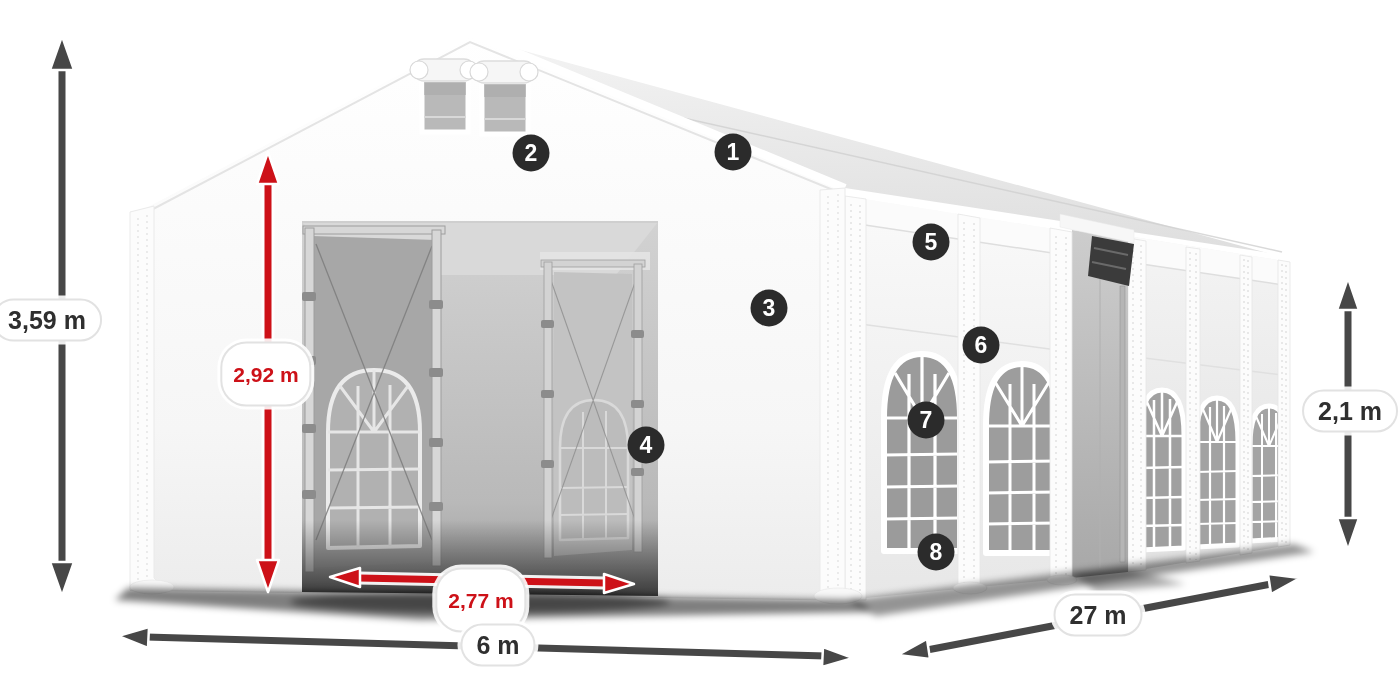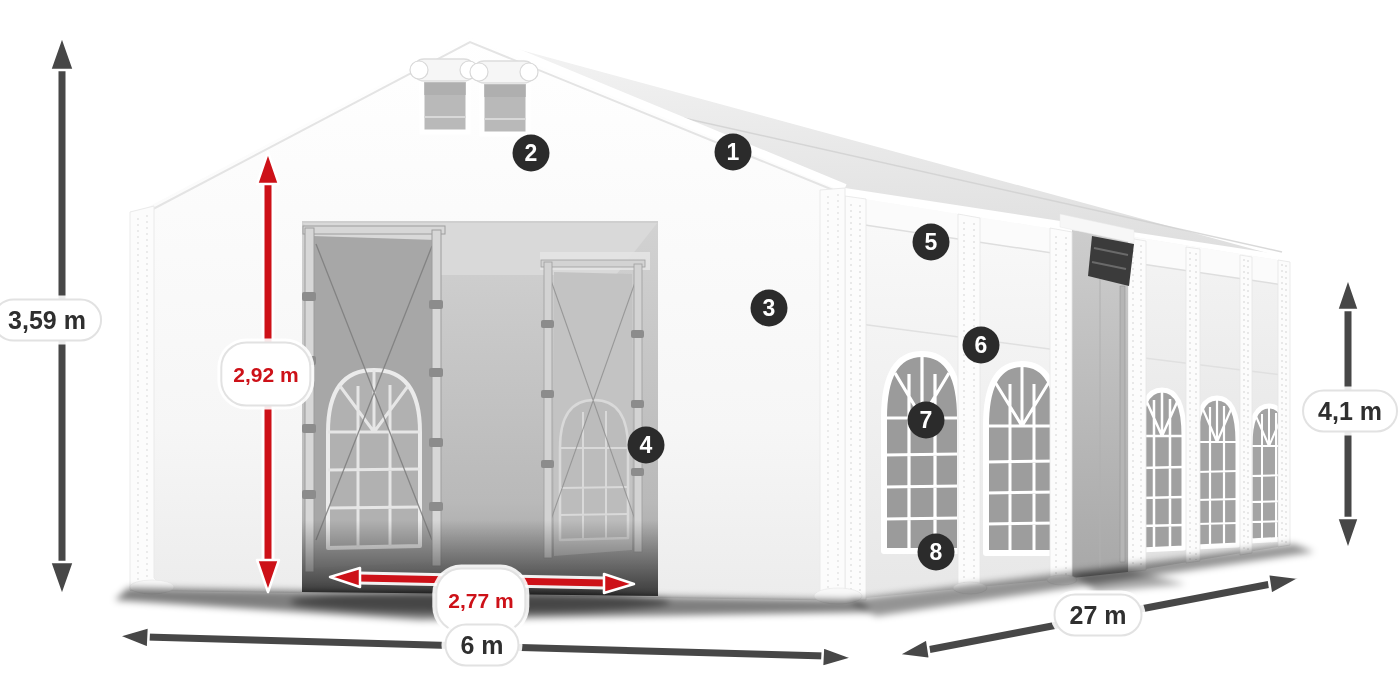--- a/index.html
+++ b/index.html
@@ -274,23 +274,23 @@
         <path class="shaft red" d="M359,578 L605,583"></path>
         <polygon class="head red" points="330,577 360,568 360,587"></polygon>
         <polygon class="head red" points="634,584 604,574 604,593"></polygon>
       </g>
     </g>
   </svg>
 
   <div class="pill dark" style="left:47px;top:320px">3,59 m</div>
   <div class="pill red" style="left:266px;top:374px">2,92 m</div>
   <div class="pill red" style="left:481px;top:600px">2,77 m</div>
-  <div class="pill dark" style="left:482px;top:645px">6 m</div>
+  <div class="pill dark" style="left:498px;top:645px">6 m</div>
   <div class="pill dark" style="left:1098px;top:615px">27 m</div>
-  <div class="pill dark" style="left:1350px;top:411px">4,1 m</div>
+  <div class="pill dark" style="left:1350px;top:411px">2,1 m</div>
 
   <div class="badge" style="left:733px;top:152px">1</div>
   <div class="badge" style="left:531px;top:153px">2</div>
   <div class="badge" style="left:769px;top:308px">3</div>
   <div class="badge" style="left:646px;top:445px">4</div>
   <div class="badge" style="left:931px;top:242px">5</div>
   <div class="badge" style="left:981px;top:345px">6</div>
   <div class="badge" style="left:926px;top:420px">7</div>
   <div class="badge" style="left:936px;top:552px">8</div>
 </div>

